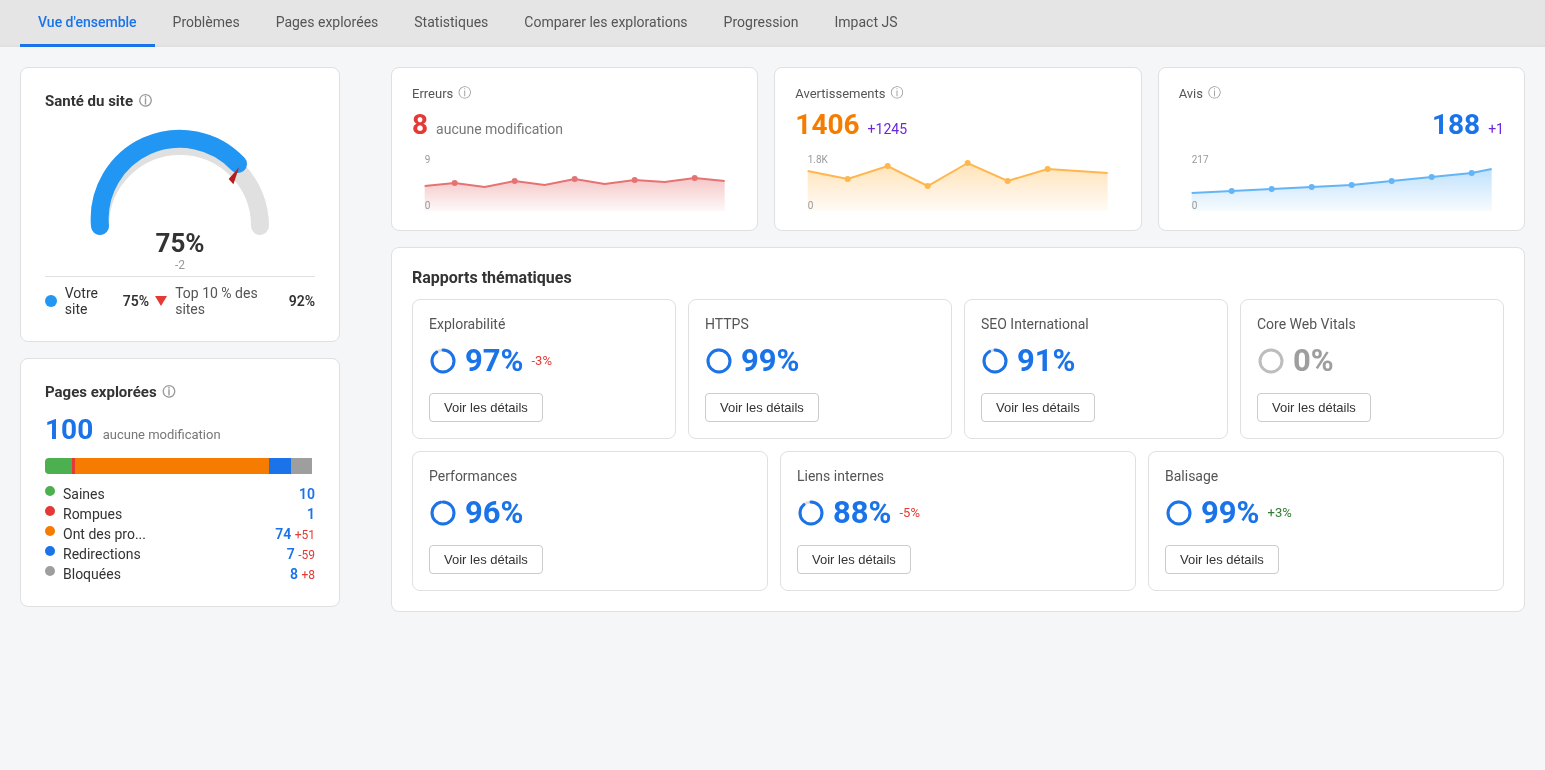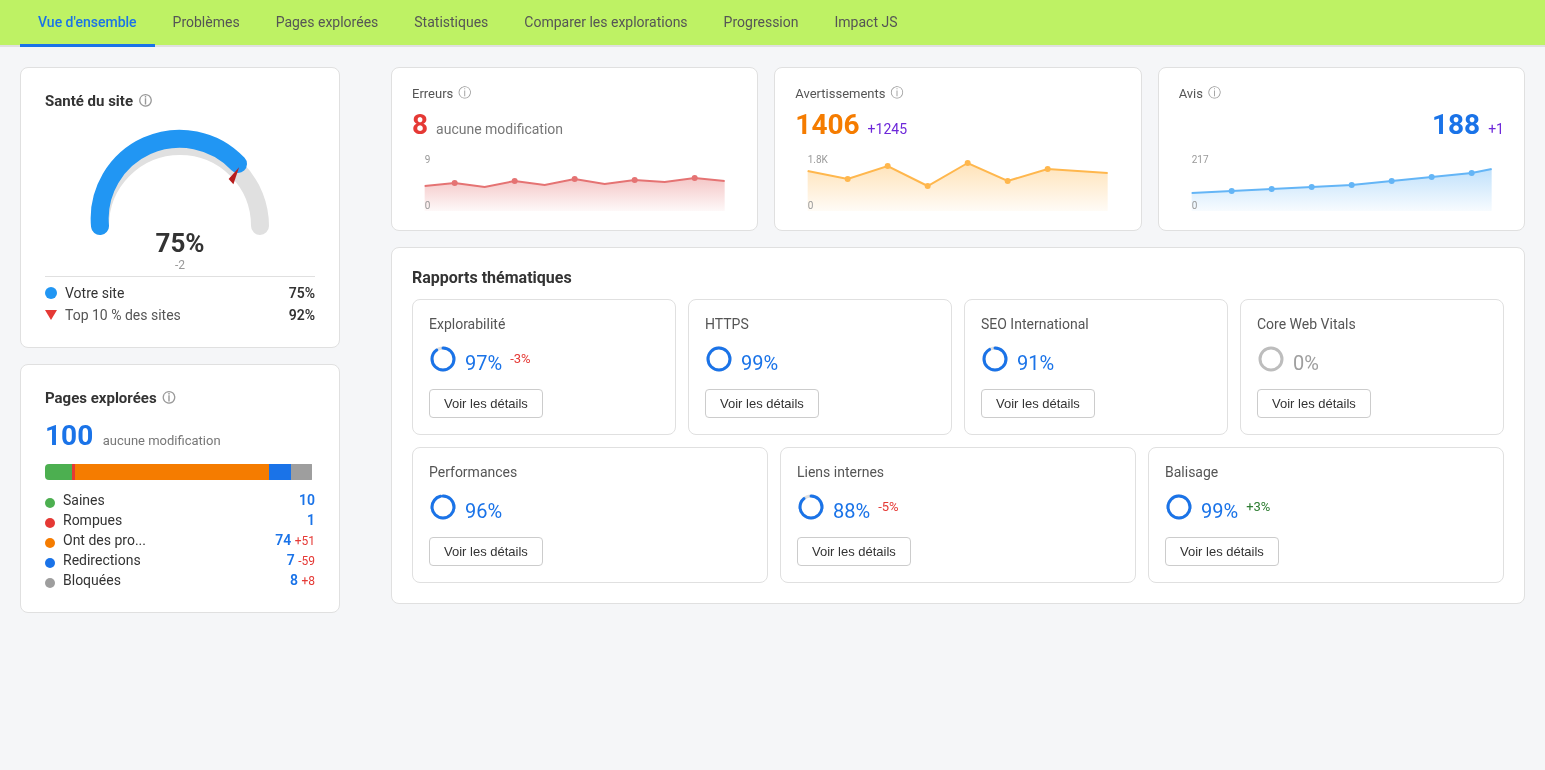--- a/index.html
+++ b/index.html
@@ -1,19 +1,19 @@
 <!DOCTYPE html>
 <html><head>
   <meta charset="utf-8">
   <style>
     * { box-sizing: border-box; margin: 0; padding: 0; }
     body { font-family: -apple-system, BlinkMacSystemFont, 'Segoe UI', Roboto, sans-serif; background: #f5f6f8; color: #333; font-size: 14px; }
 
     
-    .nav { background: #bef264; border-bottom: 2px solid #e0e0e0; display: flex; align-items: flex-end; padding: 0 20px; gap: 0; }
+    .nav { background: #e5e5e5; border-bottom: 2px solid #e0e0e0; display: flex; align-items: flex-end; padding: 0 20px; gap: 0; }
     .nav-item { padding: 14px 18px; cursor: pointer; color: #555; font-size: 14px; border-bottom: 3px solid transparent; margin-bottom: -2px; white-space: nowrap; }
     .nav-item.active { color: #1a73e8; border-bottom-color: #1a73e8; font-weight: 500; }
 
     
     .page { display: flex; gap: 0; padding: 20px; gap: 20px; min-height: calc(100vh - 52px); }
     .sidebar { width: 320px; flex-shrink: 0; display: flex; flex-direction: column; gap: 16px; }
     .main { flex: 1; display: flex; flex-direction: column; gap: 16px; padding-left: 31px; }
 
     
     .card { background: #fff; border-radius: 8px; border: 1px solid #e0e0e0; padding: 24px; }
@@ -22,39 +22,39 @@
     .health-card .card-title { font-weight: 700; font-size: 15px; display: flex; align-items: center; gap: 6px; margin-bottom: 16px; }
     .info-icon { color: #999; font-size: 13px; cursor: pointer; }
 
     .gauge-container { display: flex; justify-content: center; align-items: flex-end; position: relative; margin-bottom: 12px; }
     .gauge-svg { width: 200px; height: 110px; }
 
     .gauge-label { text-align: center; margin-top: -20px; }
     .gauge-percent { font-size: 26px; font-weight: 700; }
     .gauge-diff { color: #999; font-size: 12px; }
 
-    .legend { display: flex; flex-direction: column; gap: 6px; margin-top: 8px; }
+    .legend { display: flex; flex-direction: row; gap: 6px; margin-top: 8px; }
     .legend-item { display: flex; align-items: center; justify-content: space-between; }
     .legend-left { display: flex; align-items: center; gap: 8px; }
     .legend-dot { width: 12px; height: 12px; border-radius: 50%; }
     .legend-dot.blue { background: #2196f3; }
     .legend-triangle { width: 0; height: 0; border-left: 6px solid transparent; border-right: 6px solid transparent; border-top: 10px solid #e53935; }
     .legend-value { font-weight: 600; }
     .legend-dropdown { color: #555; cursor: pointer; display: flex; align-items: center; gap: 3px; }
 
     
     .pages-card .card-title { font-weight: 700; font-size: 15px; display: flex; align-items: center; gap: 6px; margin-bottom: 12px; }
     .pages-count { font-size: 28px; font-weight: 700; color: #1a73e8; display: inline; }
     .pages-sub { font-size: 13px; color: #777; margin-left: 6px; }
     .bar-container { display: flex; height: 16px; border-radius: 4px; overflow: hidden; margin: 12px 0; }
     .bar-seg { height: 100%; }
 
     .pages-legend { display: flex; flex-direction: column; gap: 4px; margin-top: 8px; }
     .pages-legend-item { display: flex; align-items: center; justify-content: space-between; }
-    .pages-legend-left { display: flex; align-items: flex-end; gap: 8px; }
+    .pages-legend-left { display: flex; align-items: flex-start; gap: 8px; }
     .pages-dot { width: 10px; height: 10px; border-radius: 50%; }
     .pages-val { font-weight: 600; color: #1a73e8; }
     .pages-diff { font-size: 12px; }
     .pages-diff.pos { color: #e53935; }
     .pages-diff.neg { color: #e53935; }
 
     
     .metrics-row { display: flex; gap: 16px; }
     .metric-card { flex: 1; background: #fff; border-radius: 8px; border: 1px solid #e0e0e0; padding: 16px 20px; }
     .metric-label { font-size: 13px; color: #555; display: flex; align-items: center; gap: 5px; margin-bottom: 6px; }
@@ -69,21 +69,21 @@
     .mini-chart { width: 100%; height: 60px; }
 
     
     .reports-title { font-weight: 700; font-size: 16px; margin-bottom: 12px; }
     .reports-grid { display: grid; grid-template-columns: repeat(4, 1fr); gap: 12px; margin-bottom: 12px; }
     .reports-grid-bottom { display: grid; grid-template-columns: repeat(3, 1fr); gap: 12px; }
     .report-card { background: #fff; border-radius: 8px; border: 1px solid #e0e0e0; padding: 16px; }
     .report-name { font-size: 14px; color: #555; margin-bottom: 10px; }
     .report-score { display: flex; align-items: center; gap: 8px; margin-bottom: 14px; }
     .score-ring { width: 28px; height: 28px; flex-shrink: 0; }
-    .score-value { font-size: 20px; font-weight: 400; color: #1a73e8; margin-top: 9px; }
+    .score-value { font-size: 31px; font-weight: 700; color: #1a73e8; }
     .score-diff { font-size: 13px; color: #e53935; }
     .score-diff.pos { color: #2e7d32; }
     .score-value.gray { color: #9e9e9e; }
     .details-btn { border: 1px solid #ccc; background: #fff; border-radius: 4px; padding: 6px 14px; font-size: 13px; color: #333; cursor: pointer; }
 
     .divider { width: 100%; height: 1px; background: #e0e0e0; margin: 4px 0; }
   </style>
 </head>
 <body>
 

